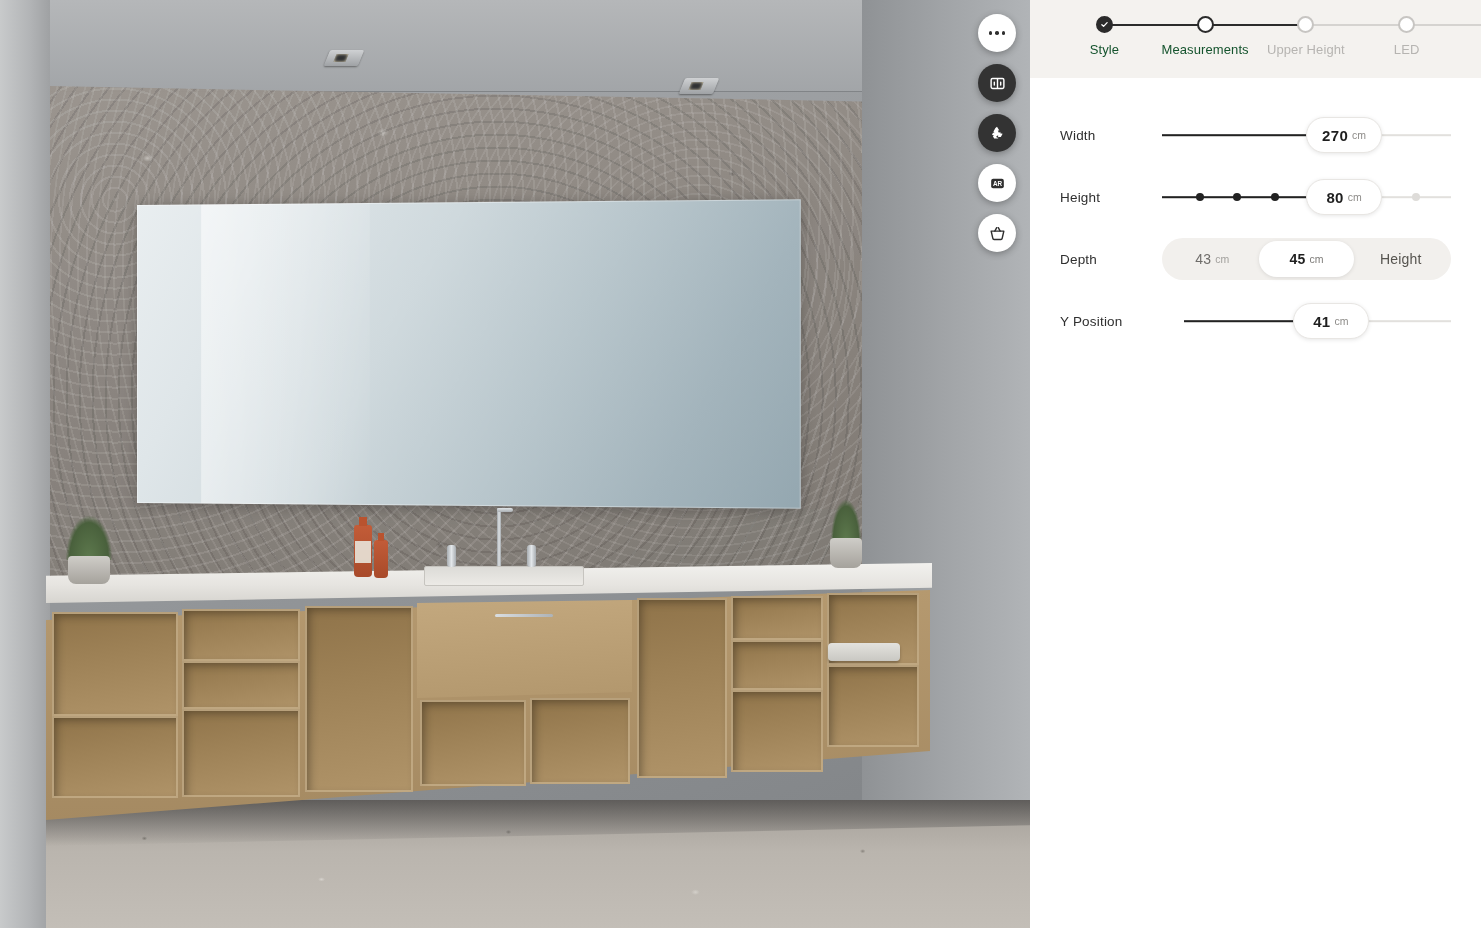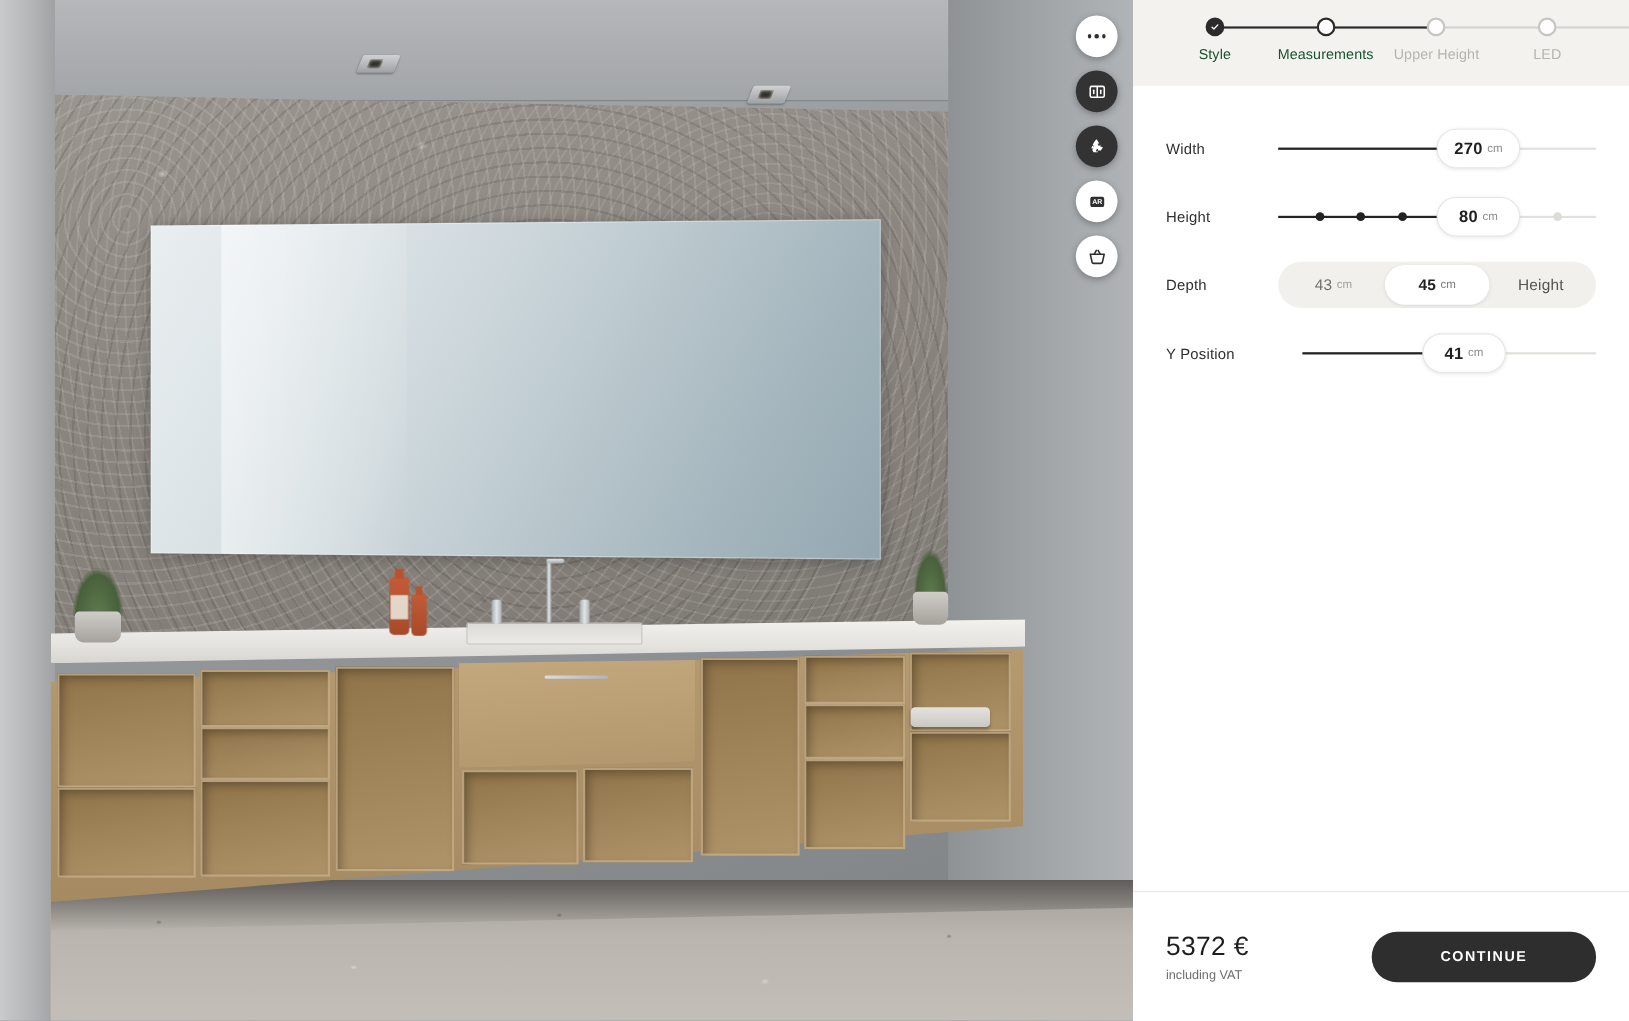--- a/index.html
+++ b/index.html
@@ -493,22 +493,15 @@
           <div class="fill" style="width:55%"></div>
           <div class="thumb" style="left:55%">
             <span class="val">41</span>
             <span class="unit">cm</span>
           </div>
         </div>
       </div>
 
     </div>
 
-    <div class="footer">
-      <div class="price-block">
-        <div class="price">5372 €</div>
-        <div class="vat">including VAT</div>
-      </div>
-      <button class="continue-btn">CONTINUE</button>
-    </div>
 
   </div>
 </div>
 
 </body></html>

